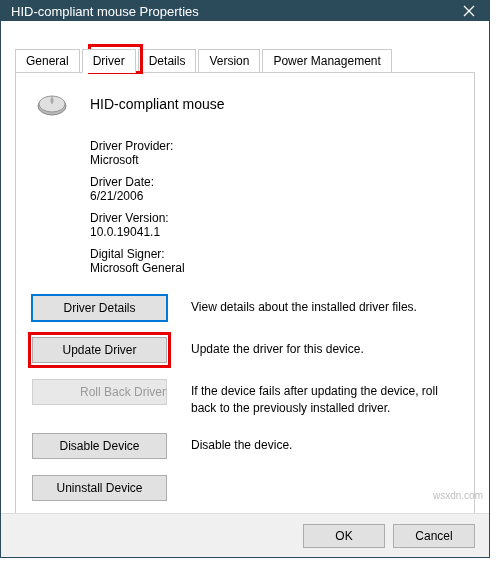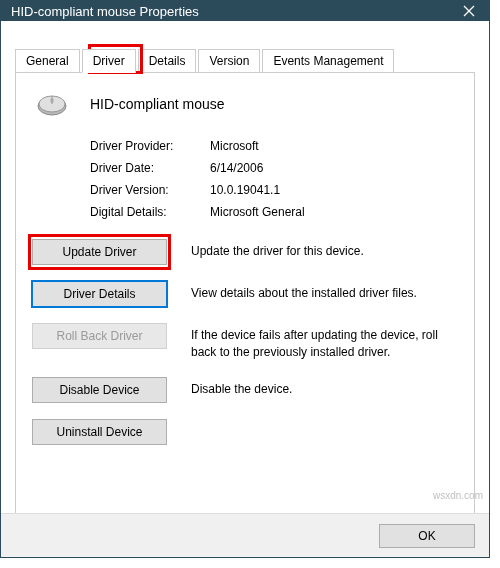--- a/index.html
+++ b/index.html
@@ -77,21 +77,21 @@
       display: flex;
       align-items: center;
       margin-bottom: 20px;
     }
     .mouse-icon { width: 40px; height: 30px; margin-right: 18px; }
     .dev-name { font-size: 14px; }
     .info-grid {
       margin-left: 58px;
       margin-bottom: 20px;
     }
-    .info-row { display: flex; margin-bottom: 8px; font-size: 12px; }
+    .info-row { display: flex; margin-bottom: 8px; font-size: 12px; flex-direction: column; }
     .info-label { width: 120px; }
     .info-value { }
     .btn-row {
       display: flex;
       align-items: flex-start;
       margin-bottom: 16px;
       position: relative;
     }
     .btn {
       width: 135px;
@@ -104,20 +104,21 @@
       flex-shrink: 0;
     }
     .btn.focused {
       outline: 2px solid #0078d7;
       outline-offset: -1px;
     }
     .btn.disabled {
       color: #9a9a9a;
       background: #e8e8e8;
       border-color: #d0d0d0;
+      text-align: right;
     }
     .btn-desc {
       margin-left: 24px;
       font-size: 12px;
       line-height: 1.4;
       padding-top: 4px;
     }
     .red-update {
       left: -4px; top: -5px; width: 143px; height: 36px;
     }
@@ -127,21 +128,21 @@
       height: 44px;
       background: #f0f0f0;
       border-top: 1px solid #ddd;
       display: flex;
       justify-content: flex-end;
       align-items: center;
       padding-right: 14px;
       gap: 8px;
     }
     .footer .fbtn {
-      width: 96px;
+      width: 82px;
       height: 24px;
       background: #e1e1e1;
       border: 1px solid #adadad;
       font-family: inherit;
       font-size: 12px;
     }
     .watermark {
       position: absolute;
       right: 6px;
       bottom: 56px;
@@ -162,21 +163,21 @@
         </svg>
     </div>
   </div>
 
   <div class="content">
     <div class="tabs">
       <div class="tab">General</div>
       <div class="tab active">Driver</div>
       <div class="tab">Details</div>
       <div class="tab">Version</div>
-      <div class="tab">Events Management</div>
+      <div class="tab">Power Management</div>
       <div class="red-box red-tab"></div>
     </div>
 
     <div class="panel">
       <div class="header-row">
         <svg class="mouse-icon" viewBox="0 0 40 30">
           <ellipse cx="20" cy="17" rx="14" ry="9" fill="#b8b8b8" stroke="#888"></ellipse>
           <ellipse cx="20" cy="15" rx="13" ry="8" fill="#e0e0e0" stroke="#999"></ellipse>
           <line x1="20" y1="7" x2="20" y2="15" stroke="#999"></line>
           <rect x="18.5" y="9" width="3" height="5" rx="1.5" fill="#aaa"></rect>
@@ -184,57 +185,58 @@
         <span class="dev-name">HID-compliant mouse</span>
       </div>
 
       <div class="info-grid">
         <div class="info-row">
           <span class="info-label">Driver Provider:</span>
           <span class="info-value">Microsoft</span>
         </div>
         <div class="info-row">
           <span class="info-label">Driver Date:</span>
-          <span class="info-value">6/14/2006</span>
+          <span class="info-value">6/21/2006</span>
         </div>
         <div class="info-row">
           <span class="info-label">Driver Version:</span>
           <span class="info-value">10.0.19041.1</span>
         </div>
         <div class="info-row">
-          <span class="info-label">Digital Details:</span>
+          <span class="info-label">Digital Signer:</span>
           <span class="info-value">Microsoft General</span>
         </div>
+      </div>
+
+      <div class="btn-row">
+        <button class="btn focused">Driver Details</button>
+        <div class="btn-desc">View details about the installed driver files.</div>
       </div>
 
       <div class="btn-row">
         <button class="btn">Update Driver</button>
         <div class="btn-desc">Update the driver for this device.</div>
         <div class="red-box red-update"></div>
       </div>
 
       <div class="btn-row">
-        <button class="btn focused">Driver Details</button>
-        <div class="btn-desc">View details about the installed driver files.</div>
-      </div>
-
-      <div class="btn-row">
         <button class="btn disabled" disabled="">Roll Back Driver</button>
         <div class="btn-desc">If the device fails after updating the device, roll back to the previously installed driver.</div>
       </div>
 
       <div class="btn-row">
         <button class="btn">Disable Device</button>
         <div class="btn-desc">Disable the device.</div>
       </div>
 
       <div class="btn-row">
         <button class="btn">Uninstall Device</button>
       </div>
     </div>
   </div>
 
   <div class="watermark">wsxdn.com</div>
 
   <div class="footer">
     <button class="fbtn">OK</button>
+    <button class="fbtn">Cancel</button>
   </div>
 </div>
 
 </body></html>

